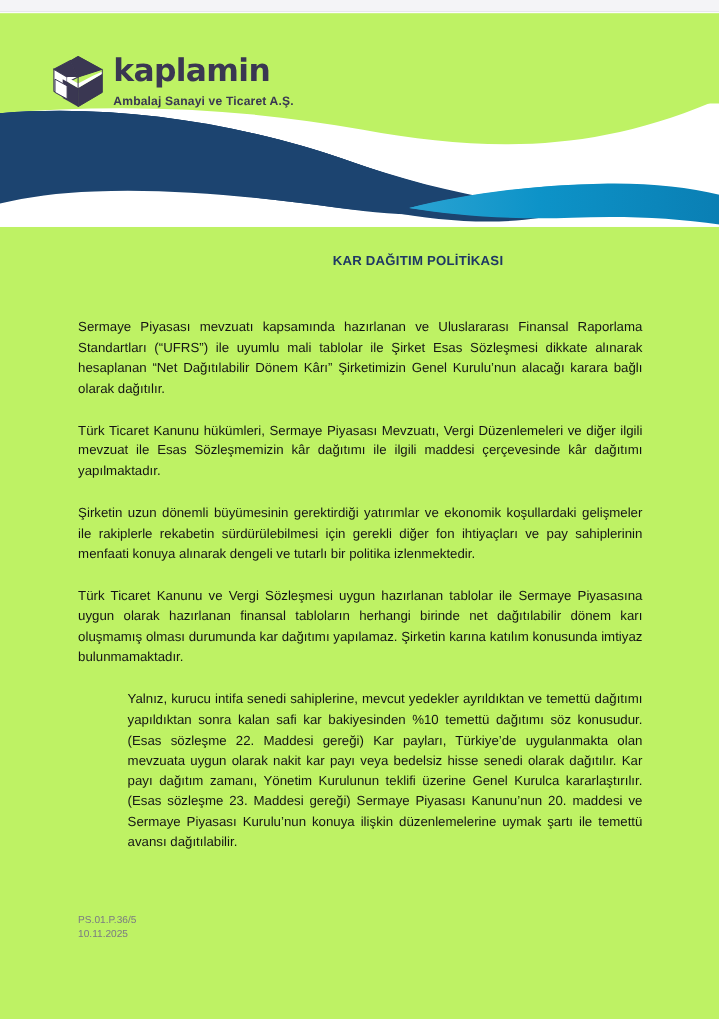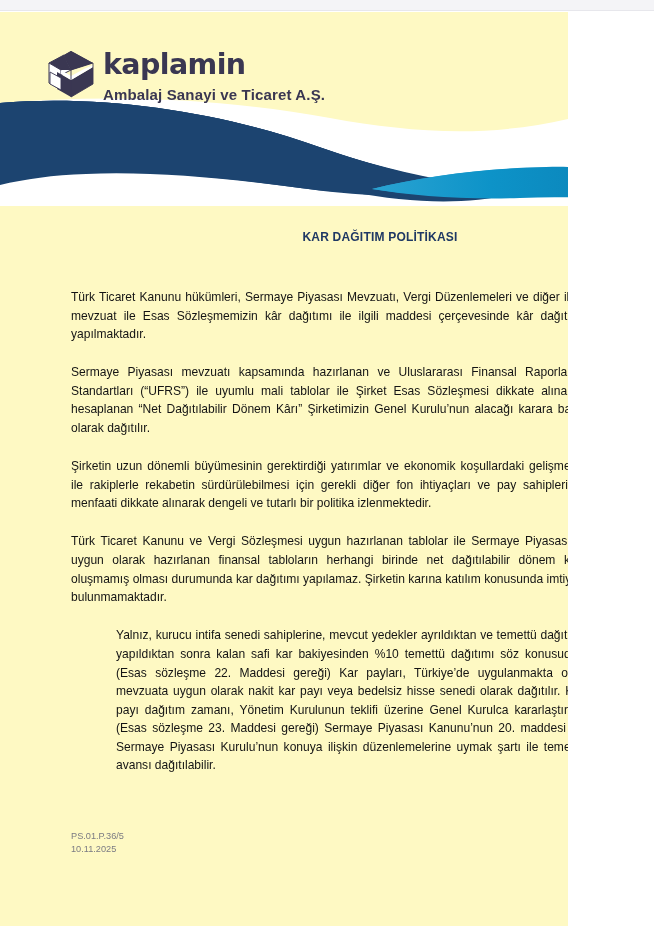--- a/index.html
+++ b/index.html
@@ -20,23 +20,23 @@
     position: absolute;
     left: 0; top: 0;
     width: 654px; height: 11px;
     background: #f4f4f7;
     border-bottom: 1px solid #e7e7ec;
     box-sizing: border-box;
   }
   #page {
     position: absolute;
     left: 0; top: 12px;
-    width: 568px;
+    width: 654px;
     height: 914px;
-    background: #fef9c3;
+    background: #bef264;
     overflow: hidden;
   }
 
   
   #letterhead {
     position: absolute;
     left: 0; top: 0;
     width: 654px;
     height: 190px;
   }
@@ -61,21 +61,21 @@
     font-family: "DejaVu Sans", sans-serif;
     font-size: 28.5px;
     font-weight: 700;
     letter-spacing: -0.6px;
     color: #3a3752;
     line-height: 1;
     white-space: nowrap;
   }
   #brand-tagline {
     font-family: "Liberation Sans", sans-serif;
-    font-size: 15px;
+    font-size: 11px;
     font-weight: 700;
     letter-spacing: 0.15px;
     color: #3a3752;
     margin-top: 6px;
     white-space: nowrap;
   }
   #wave-banner {
     position: absolute;
     left: 0;
     top: 82px;
@@ -234,23 +234,23 @@
       <div id="logo-text-block">
         <div id="brand-name">kaplamin</div>
         <div id="brand-tagline">Ambalaj Sanayi ve Ticaret A.Ş.</div>
       </div>
     </div>
   </div>
 
   <div id="doc-title">KAR DAĞITIM POLİTİKASI</div>
 
   <div id="body-copy">
+    <p class="doc-paragraph">Sermaye Piyasası mevzuatı kapsamında hazırlanan ve Uluslararası Finansal Raporlama Standartları (“UFRS”) ile uyumlu mali tablolar ile Şirket Esas Sözleşmesi dikkate alınarak hesaplanan “Net Dağıtılabilir Dönem Kârı” Şirketimizin Genel Kurulu’nun alacağı karara bağlı olarak dağıtılır.</p>
     <p class="doc-paragraph">Türk Ticaret Kanunu hükümleri, Sermaye Piyasası Mevzuatı, Vergi Düzenlemeleri ve diğer ilgili mevzuat ile Esas Sözleşmemizin kâr dağıtımı ile ilgili maddesi çerçevesinde kâr dağıtımı yapılmaktadır.</p>
-    <p class="doc-paragraph">Sermaye Piyasası mevzuatı kapsamında hazırlanan ve Uluslararası Finansal Raporlama Standartları (“UFRS”) ile uyumlu mali tablolar ile Şirket Esas Sözleşmesi dikkate alınarak hesaplanan “Net Dağıtılabilir Dönem Kârı” Şirketimizin Genel Kurulu’nun alacağı karara bağlı olarak dağıtılır.</p>
-    <p class="doc-paragraph">Şirketin uzun dönemli büyümesinin gerektirdiği yatırımlar ve ekonomik koşullardaki gelişmeler ile rakiplerle rekabetin sürdürülebilmesi için gerekli diğer fon ihtiyaçları ve pay sahiplerinin menfaati dikkate alınarak dengeli ve tutarlı bir politika izlenmektedir.</p>
+    <p class="doc-paragraph">Şirketin uzun dönemli büyümesinin gerektirdiği yatırımlar ve ekonomik koşullardaki gelişmeler ile rakiplerle rekabetin sürdürülebilmesi için gerekli diğer fon ihtiyaçları ve pay sahiplerinin menfaati konuya alınarak dengeli ve tutarlı bir politika izlenmektedir.</p>
     <p class="doc-paragraph">Türk Ticaret Kanunu ve Vergi Sözleşmesi uygun hazırlanan tablolar ile Sermaye Piyasasına uygun olarak hazırlanan finansal tabloların herhangi birinde net dağıtılabilir dönem karı oluşmamış olması durumunda kar dağıtımı yapılamaz. Şirketin karına katılım konusunda imtiyaz bulunmamaktadır.</p>
     <p class="doc-paragraph">Yalnız, kurucu intifa senedi sahiplerine, mevcut yedekler ayrıldıktan ve temettü dağıtımı yapıldıktan sonra kalan safi kar bakiyesinden %10 temettü dağıtımı söz konusudur. (Esas sözleşme 22. Maddesi gereği) Kar payları, Türkiye’de uygulanmakta olan mevzuata uygun olarak nakit kar payı veya bedelsiz hisse senedi olarak dağıtılır. Kar payı dağıtım zamanı, Yönetim Kurulunun teklifi üzerine Genel Kurulca kararlaştırılır.(Esas sözleşme 23. Maddesi gereği) Sermaye Piyasası Kanunu’nun 20. maddesi ve Sermaye Piyasası Kurulu’nun konuya ilişkin düzenlemelerine uymak şartı ile temettü avansı dağıtılabilir.</p>
   </div>
 
   <div id="doc-footer">
     <div>PS.01.P.36/5</div>
     <div>10.11.2025</div>
   </div>
 
 </div>

